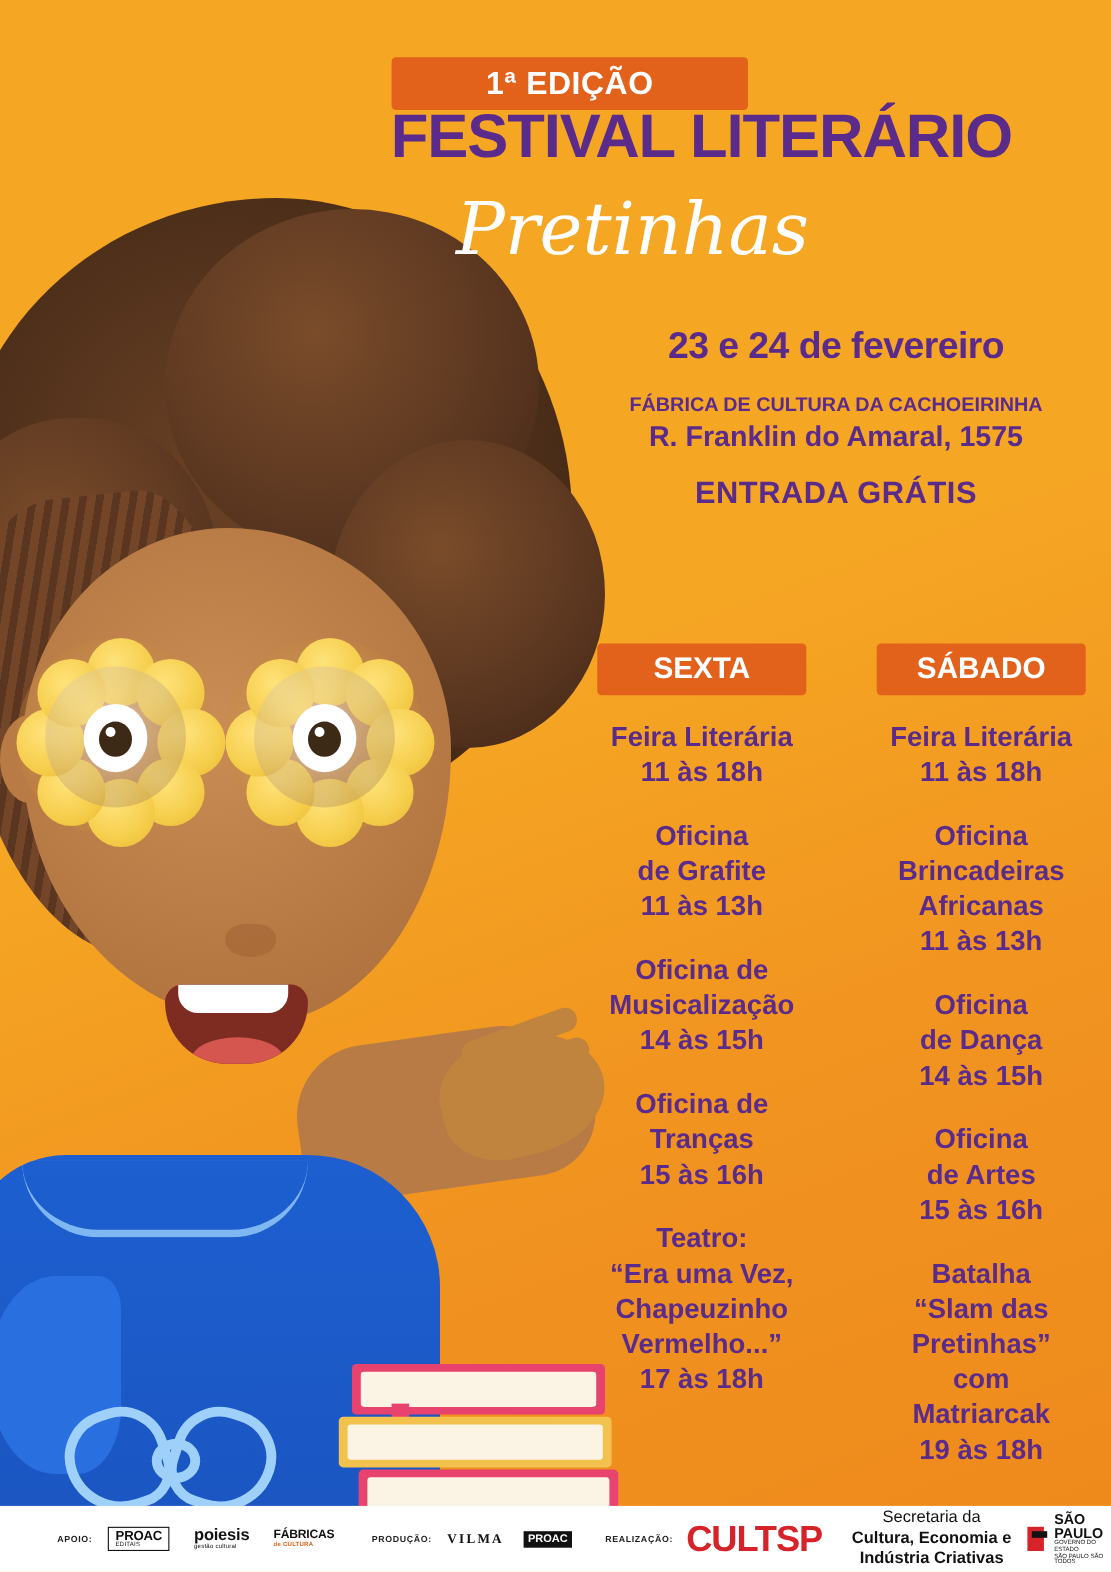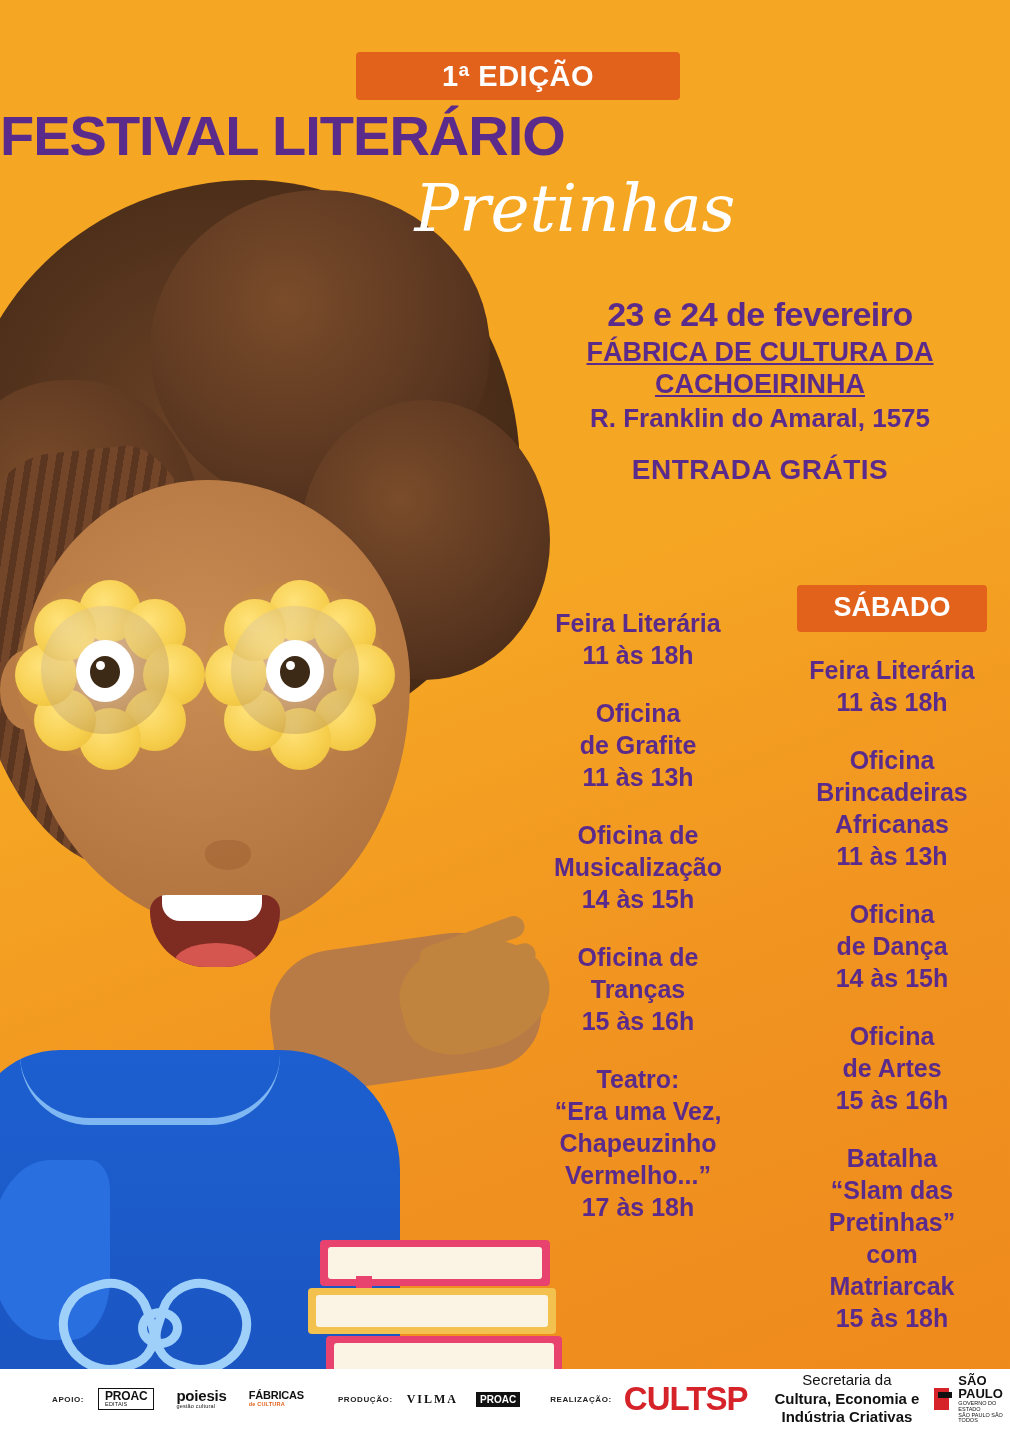--- a/index.html
+++ b/index.html
@@ -125,33 +125,33 @@
   .bookmark { position:absolute; width:16px; height:34px; background:#E8436F; }
 
   
   .edition-badge {
     position:absolute; left:356px; top:52px; width:324px; height:48px;
     background:#E2621C; border-radius:4px;
     display:flex; align-items:center; justify-content:center;
     color:#fff; font-weight:bold; font-size:29px; letter-spacing:.5px;
   }
   .title-main {
-    position:absolute; left:0; top:103px; width:920px; text-align:left;
+    position:absolute; left:0; top:91px; width:920px; text-align:right;
     color:#5B2B8C; font-weight:bold; font-size:56px; letter-spacing:-1px;
   }
   .title-script {
     position:absolute; left:0; top:170px; width:1010px; text-align:center;
     color:#fff; font-size:66px; font-family:"DejaVu Serif", serif;
     font-style:italic; padding-left:140px;
   }
 
   .info { position:absolute; left:520px; top:295px; width:480px; text-align:center;
     color:#5B2B8C; }
   .info .dates { font-size:34px; font-weight:bold; letter-spacing:-.5px; }
-  .info .venue { font-size:27px; font-weight:bold; line-height:1.18; margin-top:3px;text-decoration:underline; }
+  .info .venue { font-size:18px; font-weight:bold; line-height:1.18; margin-top:24px; }
   .info .addr  { font-size:26px; font-weight:bold; margin-top:2px; }
   .info .handle{ font-size:34px; font-weight:bold; margin-top:12px; }
   .info .free  { font-size:28px; font-weight:bold; margin-top:20px; letter-spacing:.5px; }
 
   .cols { position:absolute; left:520px; top:585px; width:490px; display:flex; gap:18px; }
   .col { width:236px; text-align:center; }
   .col-head {
     background:#E2621C; color:#fff; font-weight:bold; font-size:27px;
     padding:7px 0 9px; border-radius:4px; width:190px; margin:0 auto;
   }
@@ -272,20 +272,21 @@
 
   <div class="info">
     <div class="dates">23 e 24 de fevereiro</div>
     <div class="venue">FÁBRICA DE CULTURA DA CACHOEIRINHA</div>
     <div class="addr">R. Franklin do Amaral, 1575</div>
     <div class="free">ENTRADA GRÁTIS</div>
   </div>
 
   <div class="cols">
     <div class="col">
+      <div class="col-head">SEXTA</div>
       <ul>
         <li>Feira Literária
 11 às 18h</li>
         <li>Oficina
 de Grafite
 11 às 13h</li>
         <li>Oficina de
 Musicalização
 14 às 15h</li>
         <li>Oficina de
@@ -311,21 +312,21 @@
 de Dança
 14 às 15h</li>
         <li>Oficina
 de Artes
 15 às 16h</li>
         <li>Batalha
 “Slam das
 Pretinhas”
 com
 Matriarcak
-15 às 18h</li>
+19 às 18h</li>
       </ul>
     </div>
   </div>
 </div>
 
 <div class="footer">
 
   <div class="fgroup" style="margin-left:52px;">
     <span class="flabel">APOIO:</span>
   </div>

